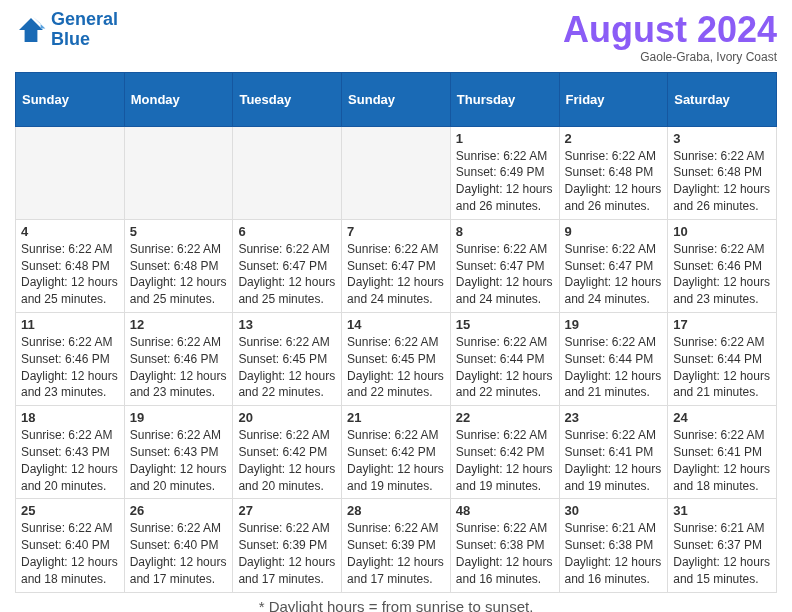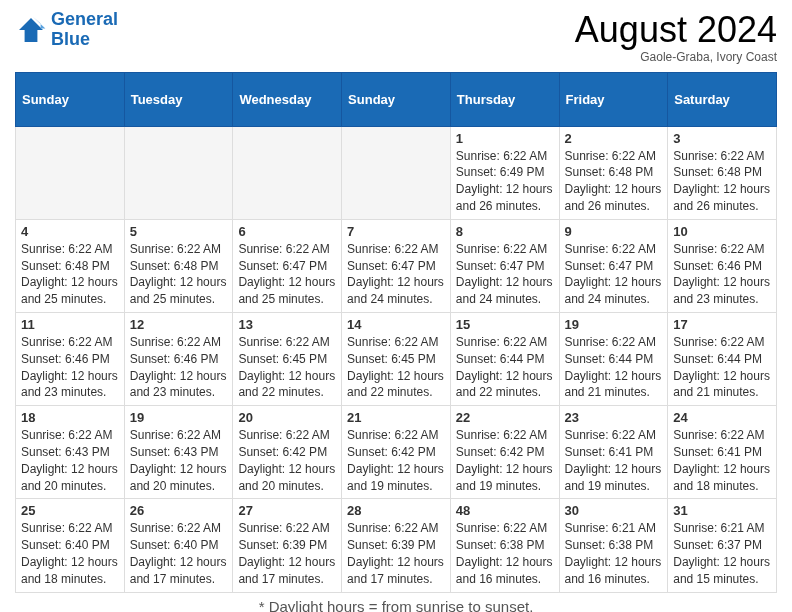--- a/index.html
+++ b/index.html
@@ -39,22 +39,22 @@
     }
     .logo-icon {
       width: 32px;
       height: 32px;
     }
     .title-area {
       text-align: right;
     }
     .main-title {
       font-size: 36px;
-      font-weight: normal;
-      color: #000000;
+      font-weight: bold;
+      color: #8b5cf6;
       line-height: 1.1;
     }
     .subtitle {
       font-size: 12px;
       color: #555;
     }
     .calendar {
       flex: 1;
       border: 1px solid #ccc;
       border-collapse: collapse;
@@ -118,22 +118,22 @@
     <div class="title-area">
       <div class="main-title">August 2024</div>
       <div class="subtitle">Gaole-Graba, Ivory Coast</div>
     </div>
   </div>
 
   <table class="calendar">
     <thead>
       <tr>
       <th>Sunday</th>
+          <th>Monday</th>
           <th>Tuesday</th>
-          <th>Wednesday</th>
           <th>Sunday</th>
           <th>Thursday</th>
           <th>Friday</th>
           <th>Saturday</th>
         </tr>
     </thead>
     <tbody id="calendar-body">
     <tr>
           <td class="other-month"></td>
           <td class="other-month"></td>

